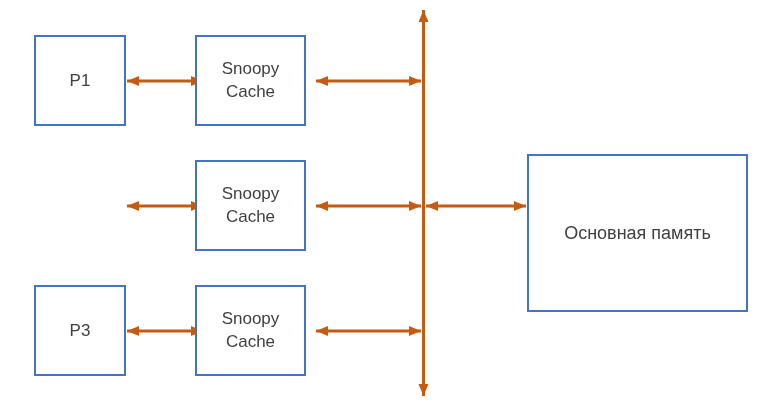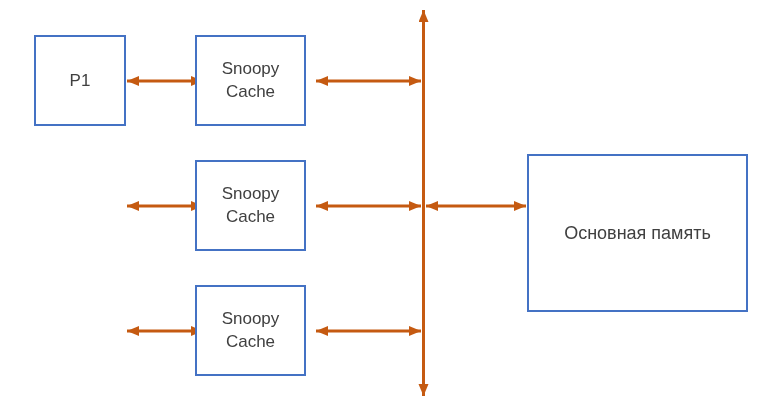--- a/index.html
+++ b/index.html
@@ -56,20 +56,23 @@
     <line class="arrow-line" x1="316" y1="206" x2="421" y2="206" marker-start="url(#ah)" marker-end="url(#ah)"></line>
     <line class="arrow-line" x1="426" y1="206" x2="526" y2="206" marker-start="url(#ah)" marker-end="url(#ah)"></line>
 
     <line class="arrow-line" x1="127" y1="331" x2="203" y2="331" marker-start="url(#ah)" marker-end="url(#ah)"></line>
     <line class="arrow-line" x1="316" y1="331" x2="421" y2="331" marker-start="url(#ah)" marker-end="url(#ah)"></line>
   </svg>
 
   <div class="node proc row1">
     <span class="node-label">P1</span>
   </div>
+  <div class="node proc row3">
+    <span class="node-label">P3</span>
+  </div>
 
   <div class="node cache row1">
     <span class="node-label">Snoopy
 Cache</span>
   </div>
   <div class="node cache row2">
     <span class="node-label">Snoopy
 Cache</span>
   </div>
   <div class="node cache row3">

